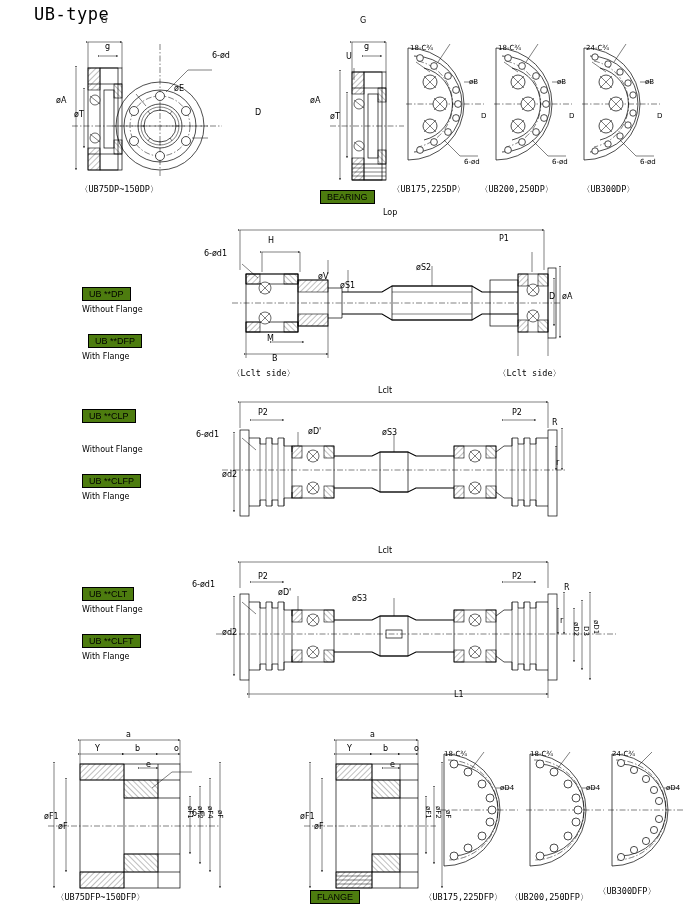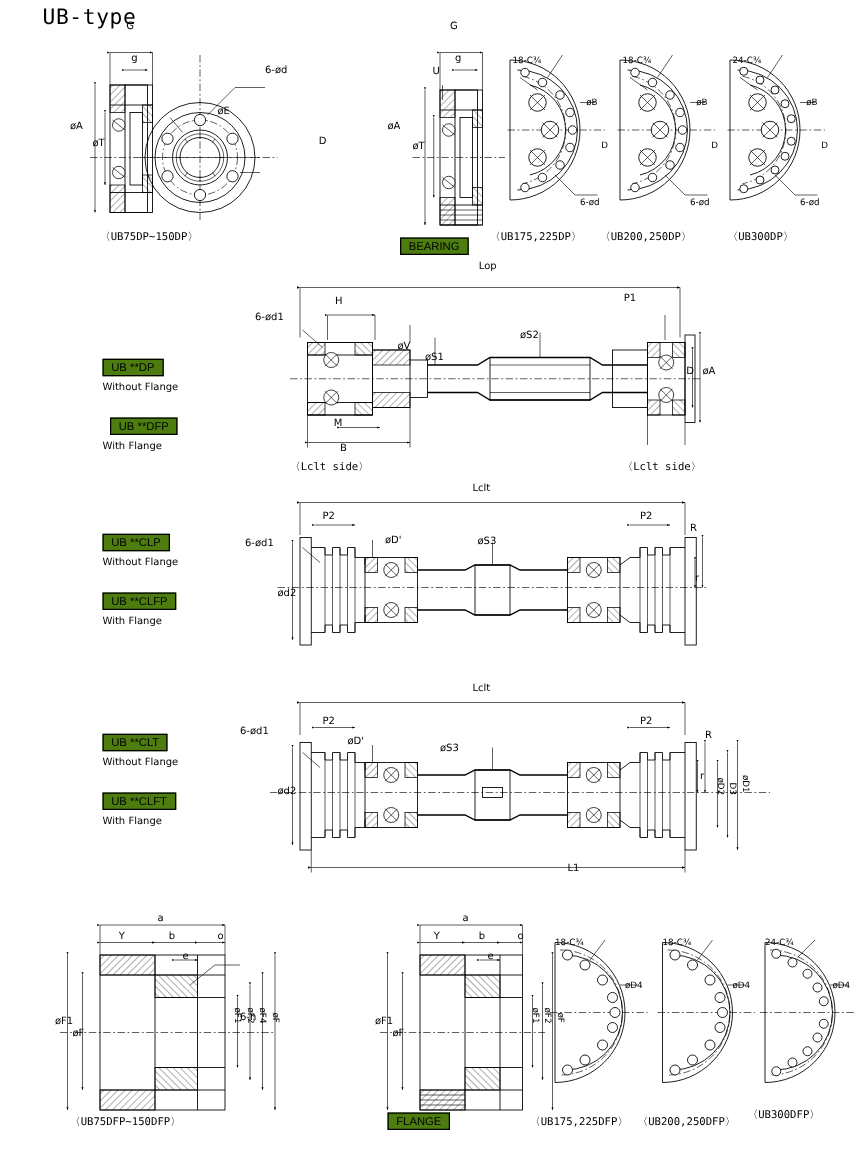--- a/index.html
+++ b/index.html
@@ -385,21 +385,21 @@
   <div class="abs lbl" style="left:318px;top:272px">øV</div>
   <div class="abs lbl" style="left:340px;top:281px">øS1</div>
   <div class="abs lbl" style="left:416px;top:263px">øS2</div>
   <div class="abs lbl" style="left:549px;top:292px">D</div>
   <div class="abs lbl" style="left:562px;top:292px">øA</div>
   <div class="abs lbl" style="left:267px;top:334px">M</div>
   <div class="abs lbl" style="left:272px;top:354px">B</div>
   <div class="abs caption" style="left:232px;top:368px">〈Lclt side〉</div>
   <div class="abs caption" style="left:498px;top:368px">〈Lclt side〉</div>
 
-  <div class="abs boxlabel" style="left:82px;top:427px">UB **CLP</div>
+  <div class="abs boxlabel" style="left:82px;top:409px">UB **CLP</div>
   <div class="abs sublabel" style="left:82px;top:445px">Without Flange</div>
   <div class="abs boxlabel" style="left:82px;top:474px">UB **CLFP</div>
   <div class="abs sublabel" style="left:82px;top:492px">With Flange</div>
 
   <svg class="abs" style="left:222px;top:388px;width:345px;height:150px">
 
     <line class="dim" x1="18" y1="14" x2="326" y2="14" marker-start="url(#ar)" marker-end="url(#ar)"></line>
     <line class="dim" x1="18" y1="14" x2="18" y2="40"></line>
     <line class="dim" x1="326" y1="14" x2="326" y2="40"></line>
 

